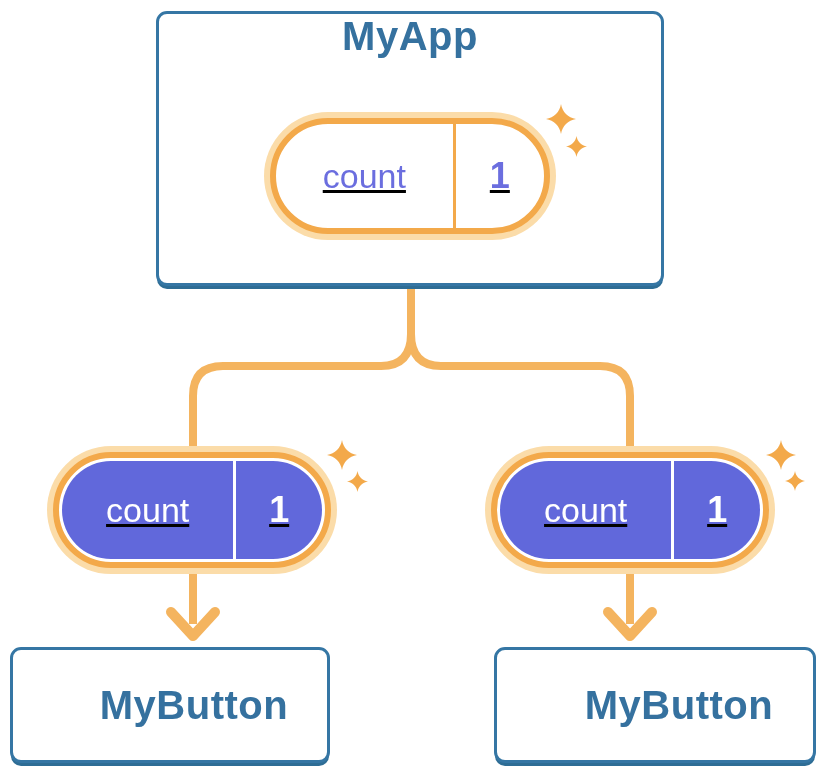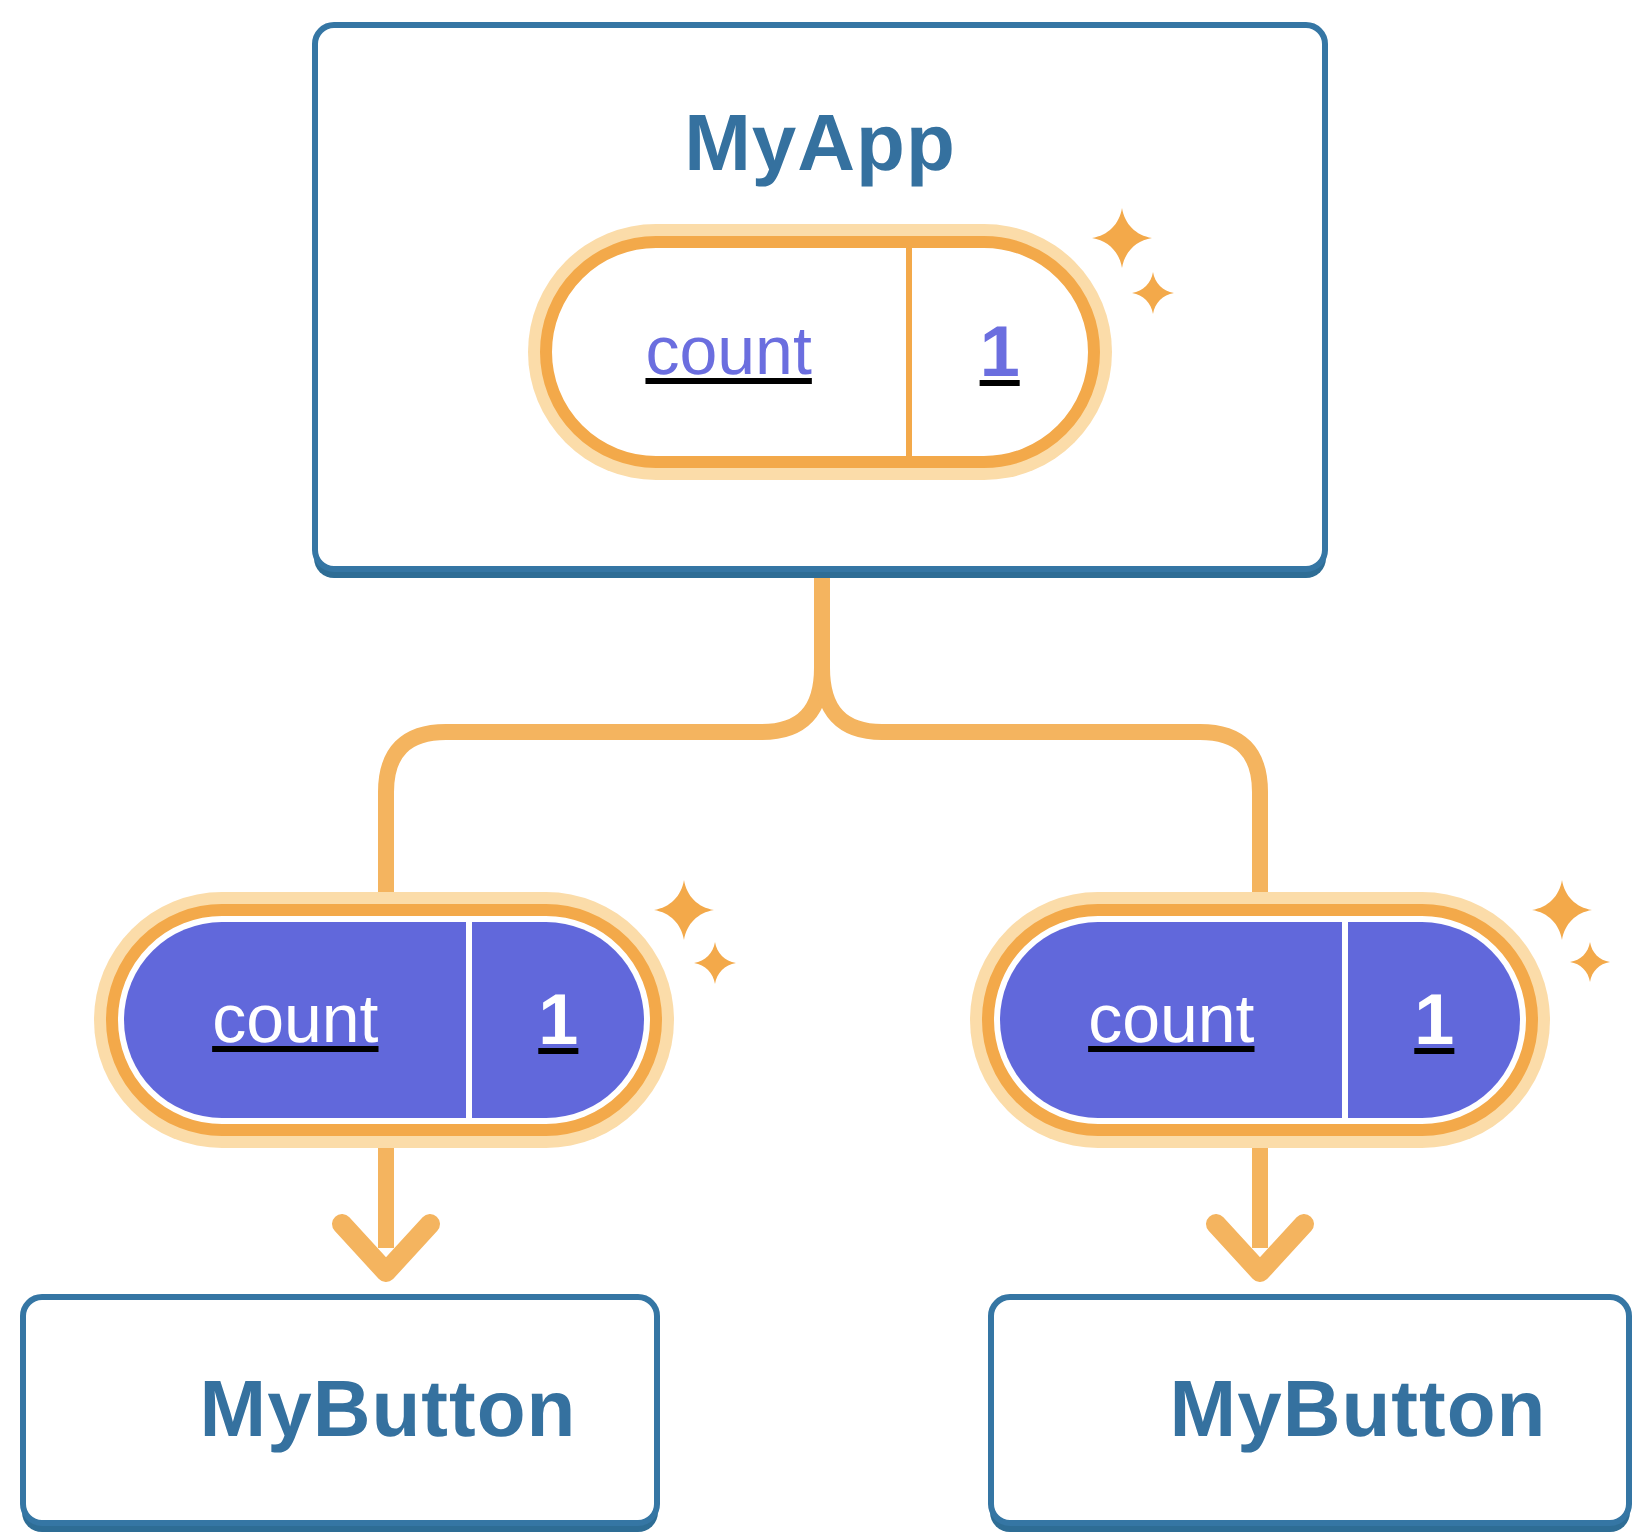--- a/index.html
+++ b/index.html
@@ -16,21 +16,21 @@
   svg.connectors{position:absolute;left:0;top:0;z-index:1;}
   svg.connectors path{fill:none;stroke:var(--connector);}
   svg.connectors path.line{stroke-width:8;}
   svg.connectors path.arrowhead{stroke-width:10;stroke-linecap:round;stroke-linejoin:round;}
 
   
   .card{position:absolute;z-index:2;background:#fff;border:3px solid var(--card-border);
         border-radius:11px;box-shadow:0 4px 0 -1px var(--card-shadow);box-sizing:border-box;}
   .card-title{color:var(--title-text);font-size:40px;font-weight:600;letter-spacing:0.5px;text-align:center;}
   .root-card{left:156px;top:11px;width:508px;height:275px;}
-  .root-card .card-title{margin-top:36px;}
+  .root-card .card-title{}
   .child-card{display:flex;align-items:center;justify-content:center;padding-left:48px;}
   .child-card-left{left:10px;top:647px;width:320px;height:116px;}
   .child-card-right{left:494px;top:647px;width:322px;height:116px;}
 
   
   .pill{position:absolute;z-index:3;border-radius:999px;background:var(--pill-glow);
         padding:6px;box-sizing:border-box;text-decoration:underline;}
   .pill-ring{height:100%;box-sizing:border-box;border-radius:999px;border:6px solid var(--pill-ring);
         background:#fff;display:flex;overflow:hidden;}
   .pill-body{flex:1;display:flex;align-items:stretch;border-radius:999px;overflow:hidden;}

